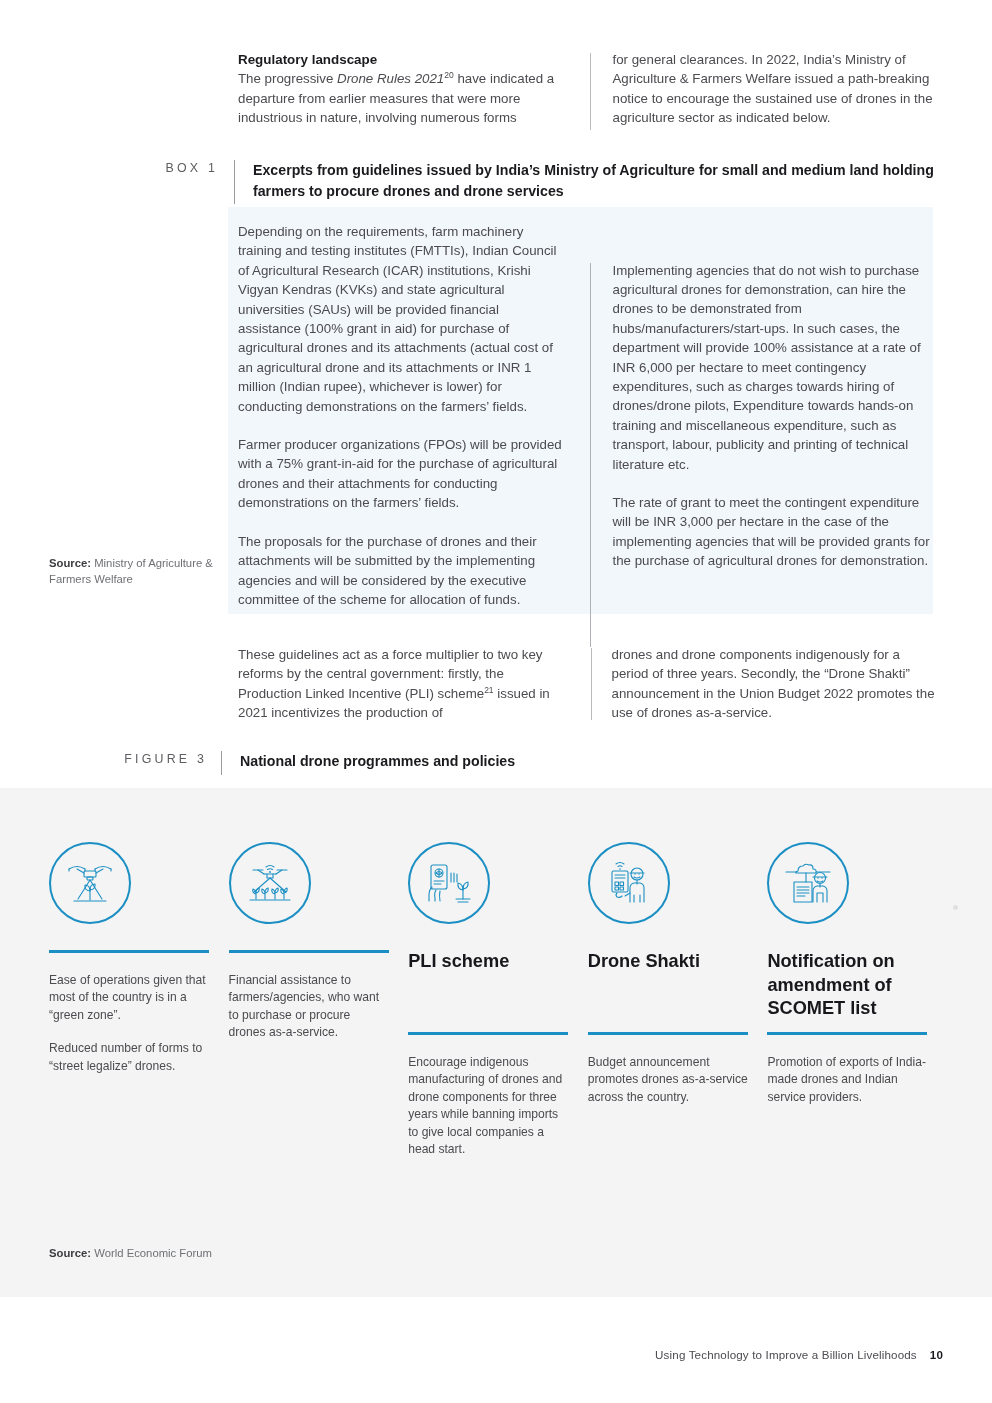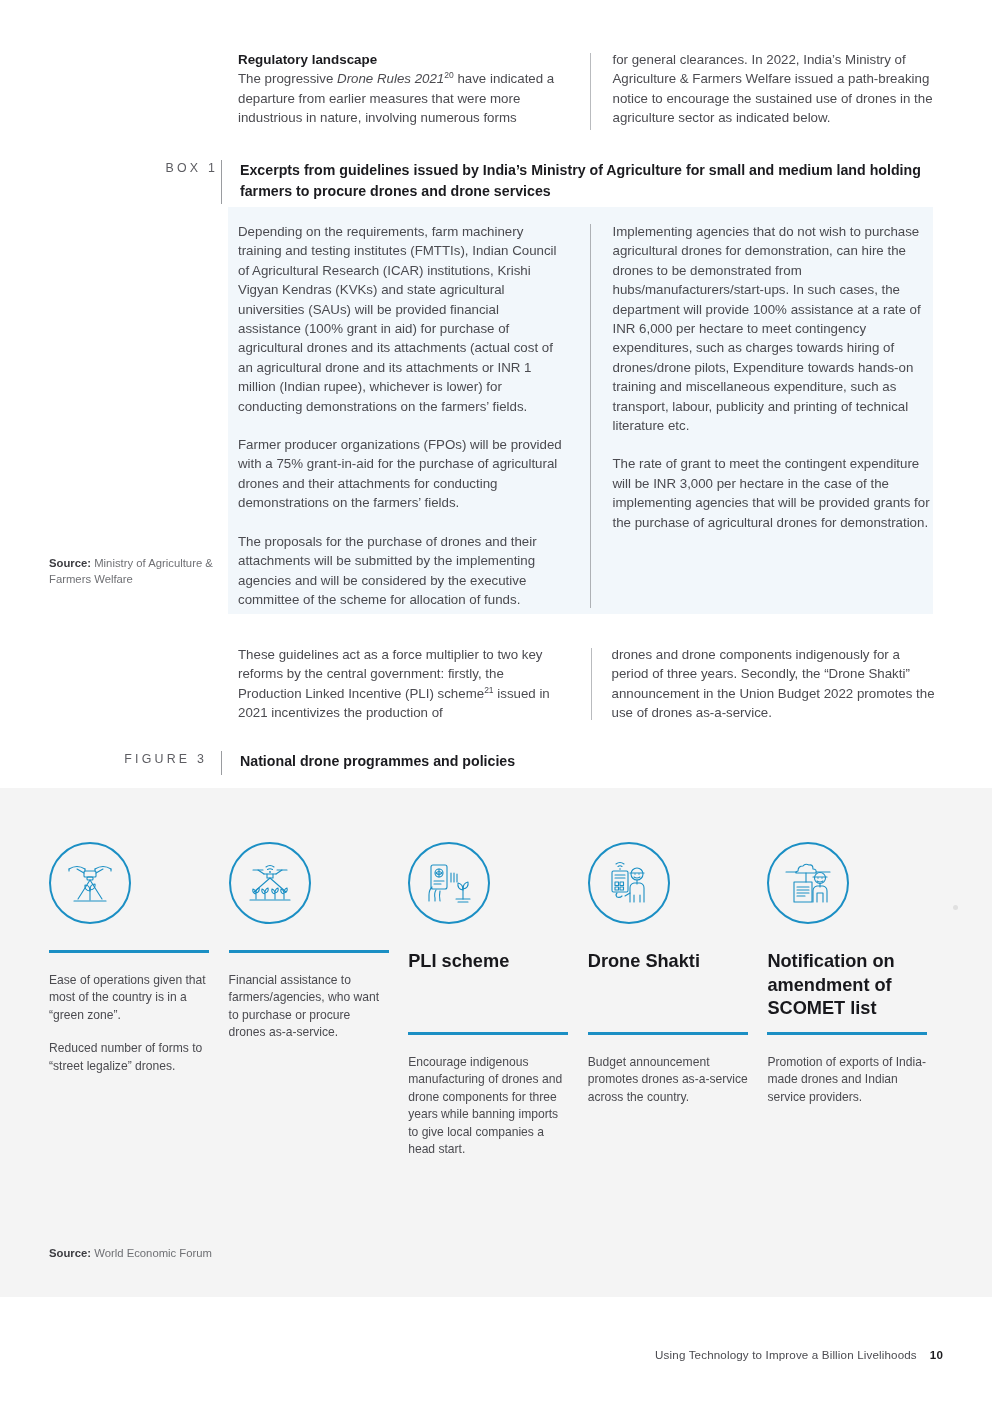--- a/index.html
+++ b/index.html
@@ -52,36 +52,36 @@
     padding-top:1px;
   }
   .label-rule{
     width:1px;background:#9a9ca0;align-self:stretch;
   }
   .label-title{
     font-size:14.2px;line-height:20.5px;font-weight:700;color:#1b1b1f;
   }
 
   #box1-label{left:140px;top:160px;}
-  #box1-label .label-kicker{width:78px;margin-right:3px;}
+  #box1-label .label-kicker{width:78px;margin-right:16px;}
   #box1-label .label-rule{margin-right:18px;min-height:44px;}
   #box1-label .label-title{width:690px;}
 
   #fig3-label{left:97px;top:751px;}
   #fig3-label .label-kicker{width:110px;margin-right:14px;}
   #fig3-label .label-rule{margin-right:18px;min-height:24px;}
   #fig3-label .label-title{width:600px;}
 
   
   .box1{
     position:absolute;left:228px;top:207px;width:705px;height:407px;
     background:#f2f7fb;
   }
   .box1-inner{
-    position:absolute;left:238px;top:222px;width:700px;display:flex;
+    position:absolute;left:238px;top:222px;width:700px;display:flex;align-items:center;
   }
   .box1-inner .col{width:332px;}
   .box1-inner .col.right{margin-left:26px;padding-left:23px;position:relative;}
   .box1-inner .col.right:before{
     content:"";position:absolute;left:0;top:2px;height:384px;width:1px;background:#aeb1b5;
   }
   .box1-inner p{margin:0 0 19px 0;}
   .box1-inner p:last-child{margin-bottom:0;}
 
   

